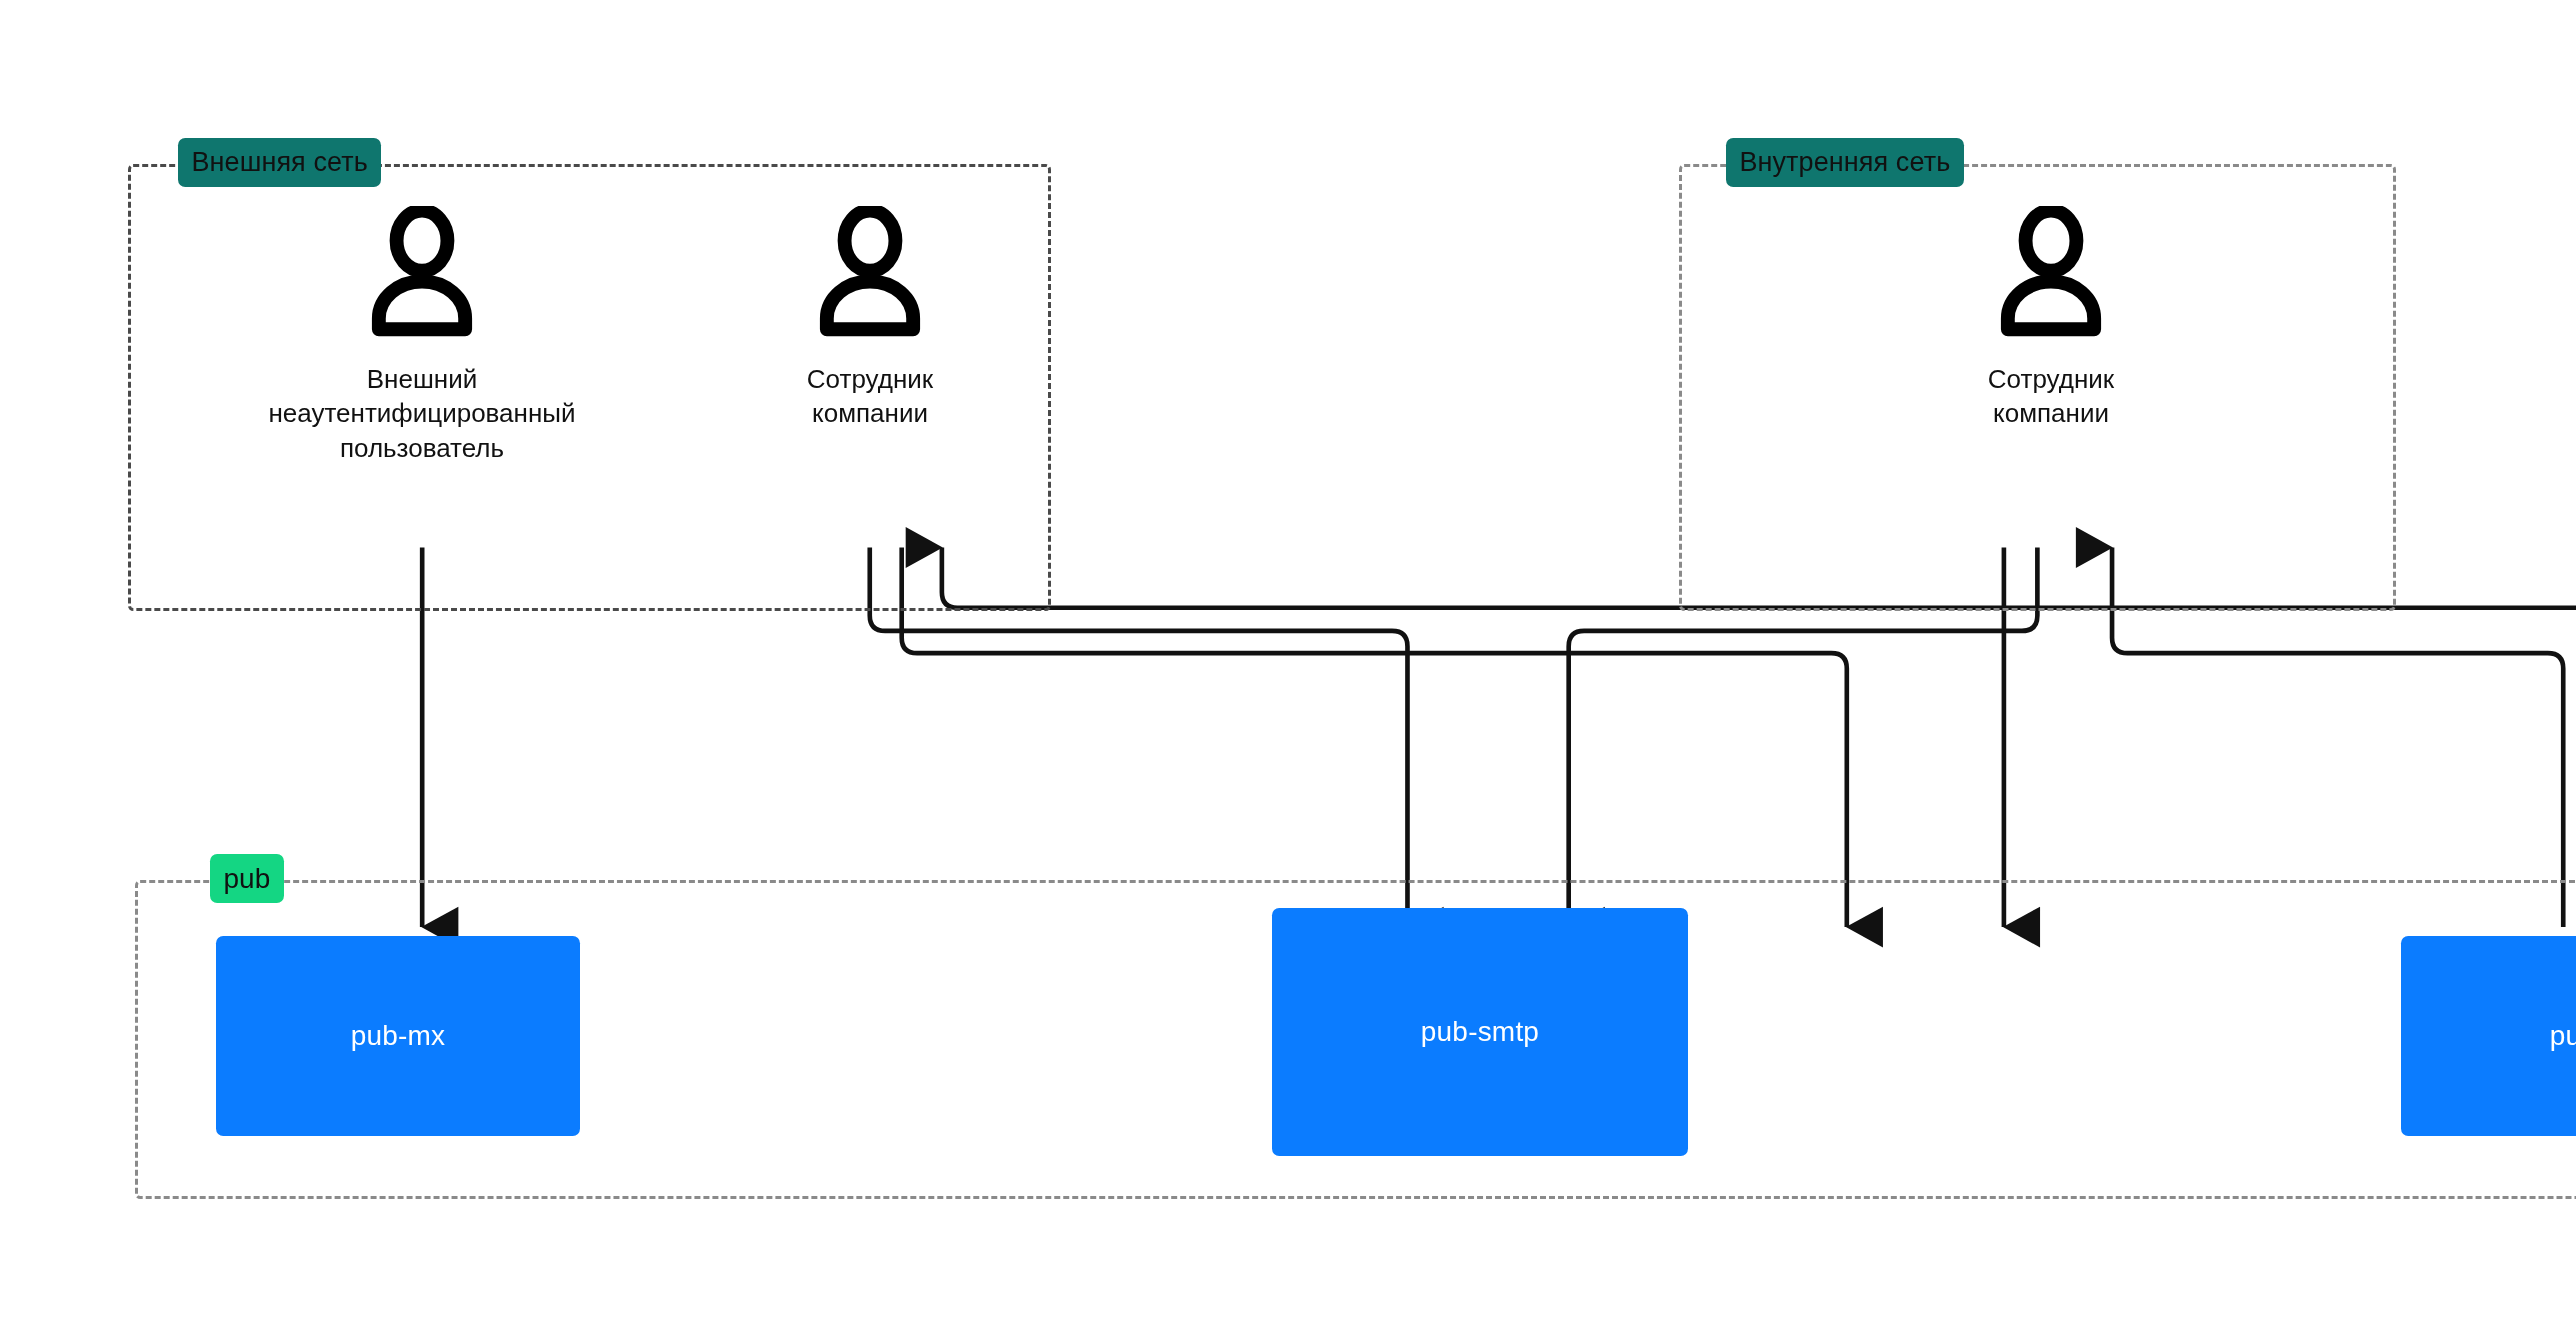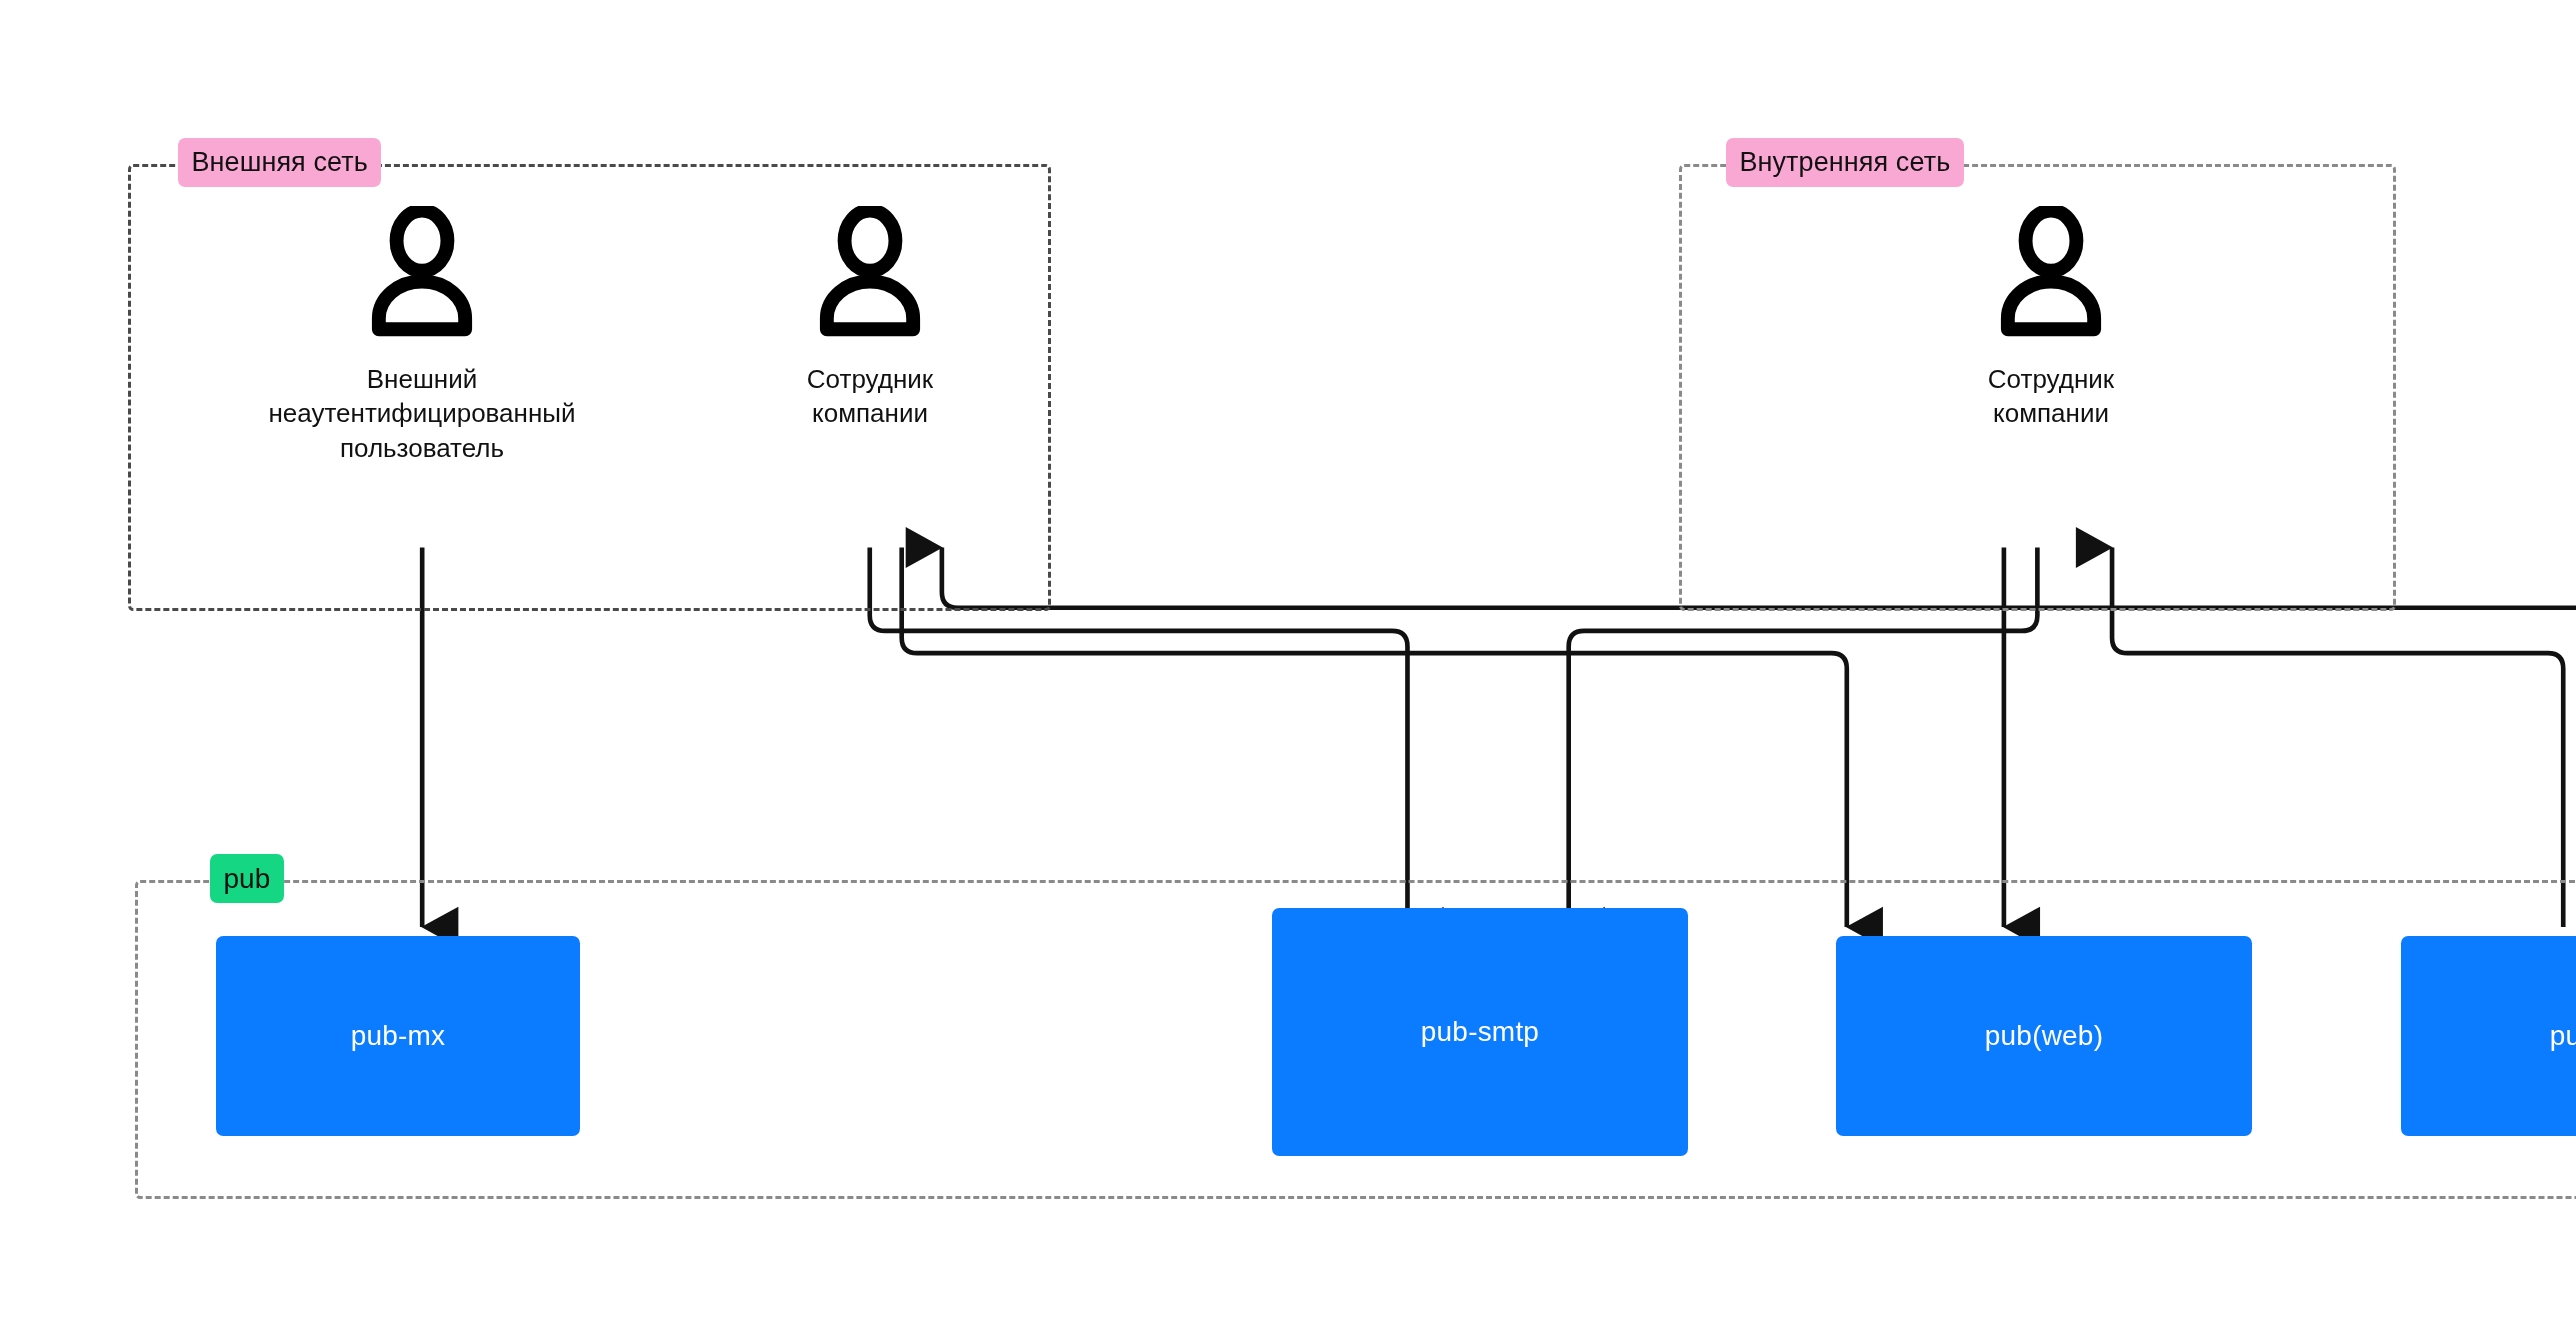--- a/index.html
+++ b/index.html
@@ -48,21 +48,21 @@
     padding: 0 13.4px;
     height: 49px;
     border-radius: 7.2px;
     font-size: 27px;
     line-height: 1;
     white-space: nowrap;
     color: #111111;
     letter-spacing: 0.1px;
   }
   .zone-label.grey {
-    background: #f9a8d4;
+    background: #0f766e;
   }
   .zone-label.green {
     background: #14d683;
     font-size: 28px;
     margin-left: 32px;
   }
 
   
   .actor {
     position: absolute;
@@ -199,22 +199,19 @@
   </div>
 
   <div class="node" style="left:216px; top:936px; width:364px; height:200px;">
     <span>pub-mx</span>
   </div>
 
   <div class="node" style="left:1272px; top:908px; width:416px; height:248px;">
     <span>pub-smtp</span>
   </div>
 
-  <div class="node" style="left:1836px; top:936px; width:416px; height:200px;">
-    <span>pub(web)</span>
-  </div>
 
   <div class="node" style="left:2401px; top:936px; width:416px; height:200px;">
     <span>pub-imap</span>
   </div>
 
 </div>
 
 
 </body></html>

